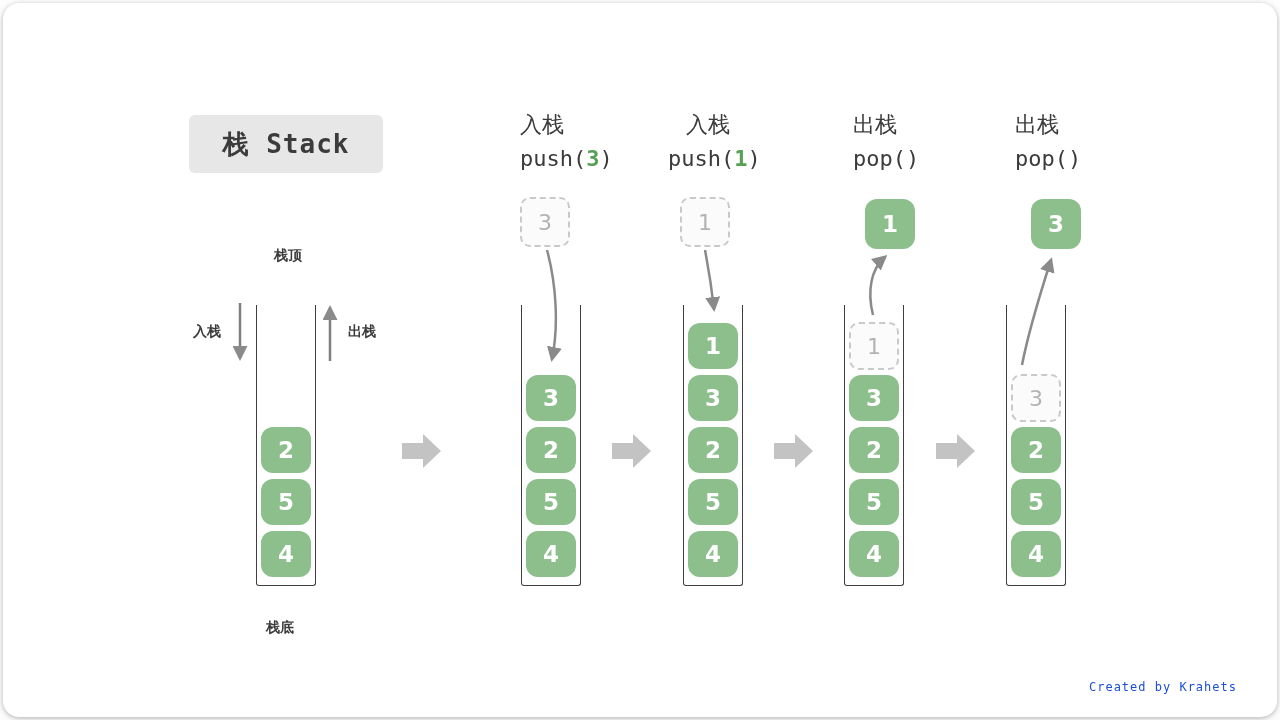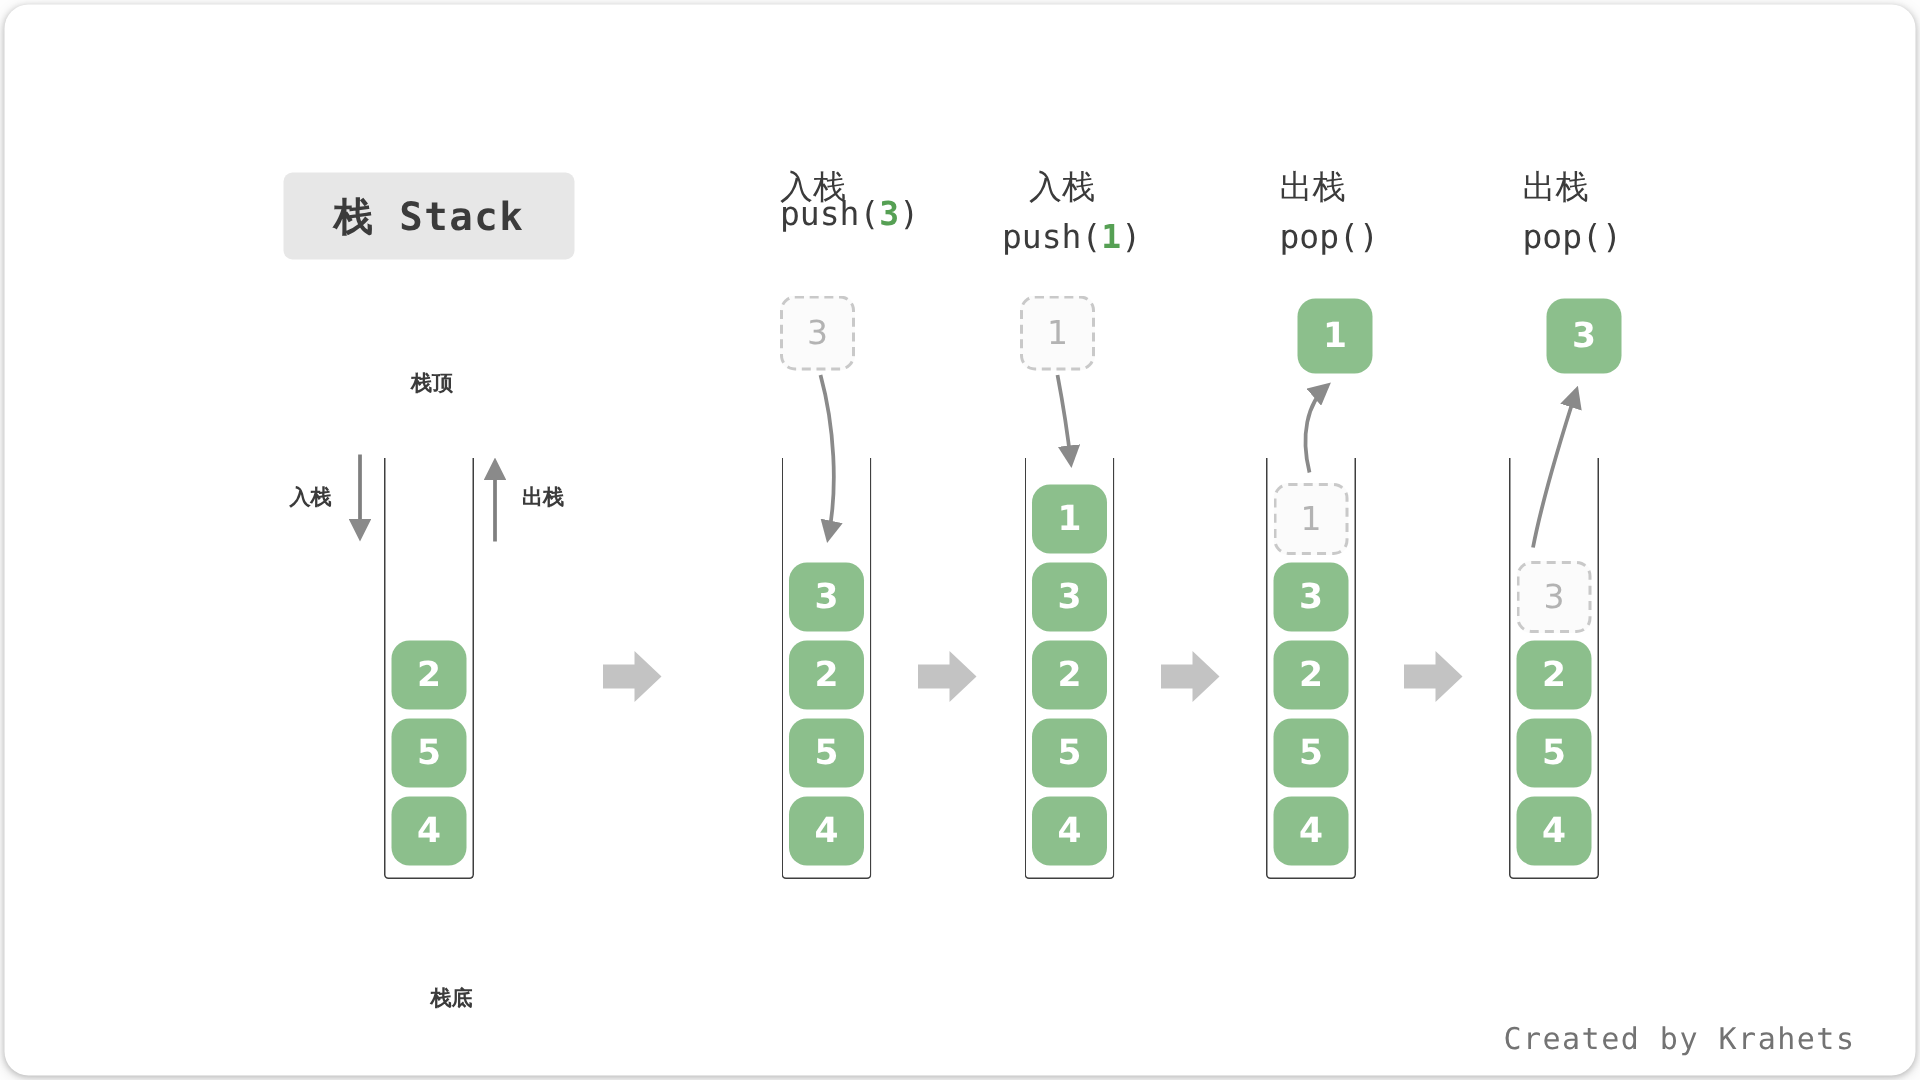--- a/index.html
+++ b/index.html
@@ -48,46 +48,46 @@
     width: 50px; height: 48px; border-radius: 10px;
     border: 2px dashed #c9c9c9; background: #fbfbfb;
     display: flex; align-items: center; justify-content: center;
     color: #b3b3b3; font-size: 22px; font-weight: 500;
   }
   .float-box { width: 50px; height: 50px; }
 
   .watermark {
     right: 40px; top: 677px;
     font-family: "DejaVu Sans Mono", monospace;
-    font-size: 20px; color: #737373; letter-spacing: 1px;
+    font-size: 12px; color: #1d4ed8; letter-spacing: 1px;
   }
 
   svg.overlay { position:absolute; left:0; top:0; width:1280px; height:720px; pointer-events:none; }
 </style>
 </head>
 <body>
 
 <div class="card">
 
   <div class="abs title-box">栈 Stack</div>
 
   <div class="abs op-name" style="left:517px; top:107px;">入栈</div>
-  <div class="abs op-code" style="left:517px; top:128px;text-align:right;"><span>push(</span><span class="arg">3</span><span>)</span></div>
+  <div class="abs op-code" style="left:517px; top:143px;text-align:right;"><span>push(</span><span class="arg">3</span><span>)</span></div>
 
   <div class="abs op-name" style="left:683px; top:107px;">入栈</div>
   <div class="abs op-code" style="left:665px; top:143px;"><span>push(</span><span class="arg">1</span><span>)</span></div>
 
   <div class="abs op-name" style="left:850px; top:107px;">出栈</div>
   <div class="abs op-code" style="left:850px; top:143px;"><span>pop(</span><span class="arg"></span><span>)</span></div>
 
   <div class="abs op-name" style="left:1012px; top:107px;">出栈</div>
   <div class="abs op-code" style="left:1012px; top:143px;"><span>pop(</span><span class="arg"></span><span>)</span></div>
 
   <div class="abs side-label centered" style="left:235px; top:244px; width:100px;">栈顶</div>
-  <div class="abs side-label centered" style="left:248px; top:616px; width:100px;margin-top:38px;">栈底</div>
+  <div class="abs side-label centered" style="left:227px; top:616px; width:100px;">栈底</div>
   <div class="abs side-label" style="left:190px; top:320px;">入栈</div>
   <div class="abs side-label" style="left:345px; top:320px;">出栈</div>
 
   <div class="abs ghost float-box" style="left:517px; top:194px;">3</div>
   <div class="abs ghost float-box" style="left:677px; top:194px;">1</div>
   <div class="abs block float-box" style="left:862px; top:196px; height:50px;">1</div>
   <div class="abs block float-box" style="left:1028px; top:196px; height:50px;">3</div>
 
   <div class="abs stack-u" style="left:253px;"></div>
   <div class="abs block" style="left:258px; top:424px;">2</div>

